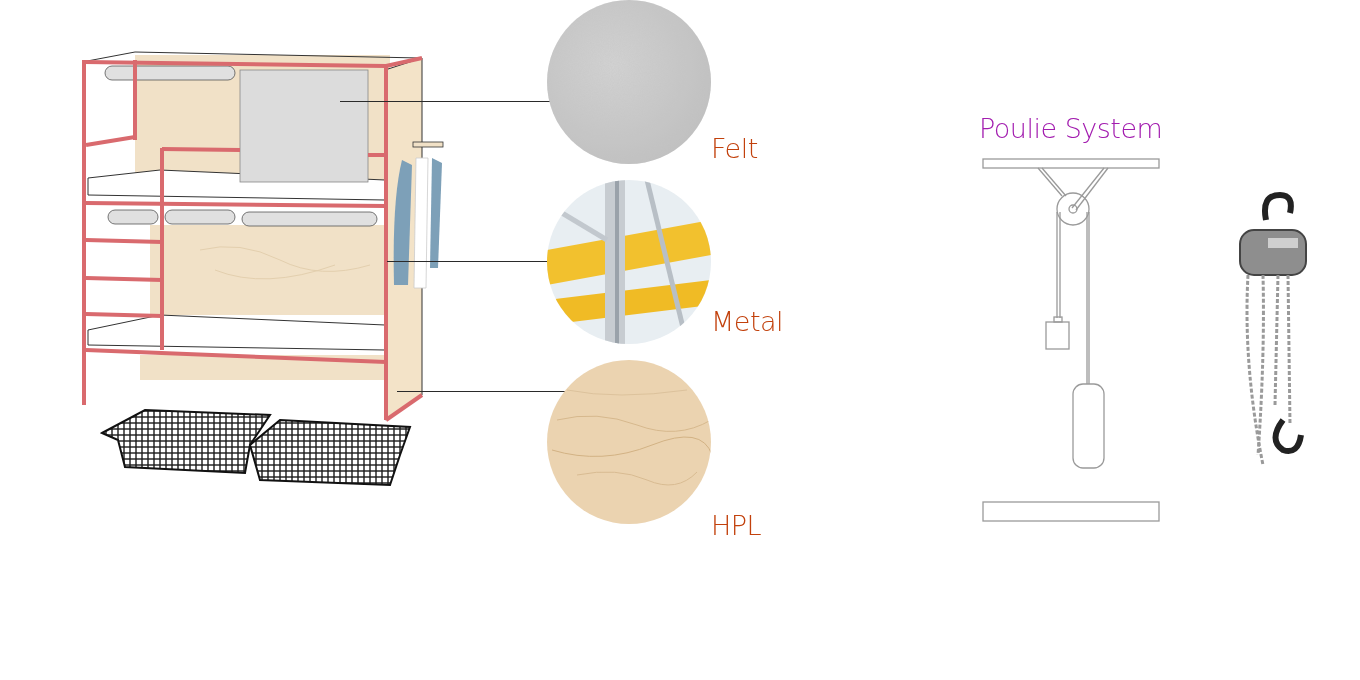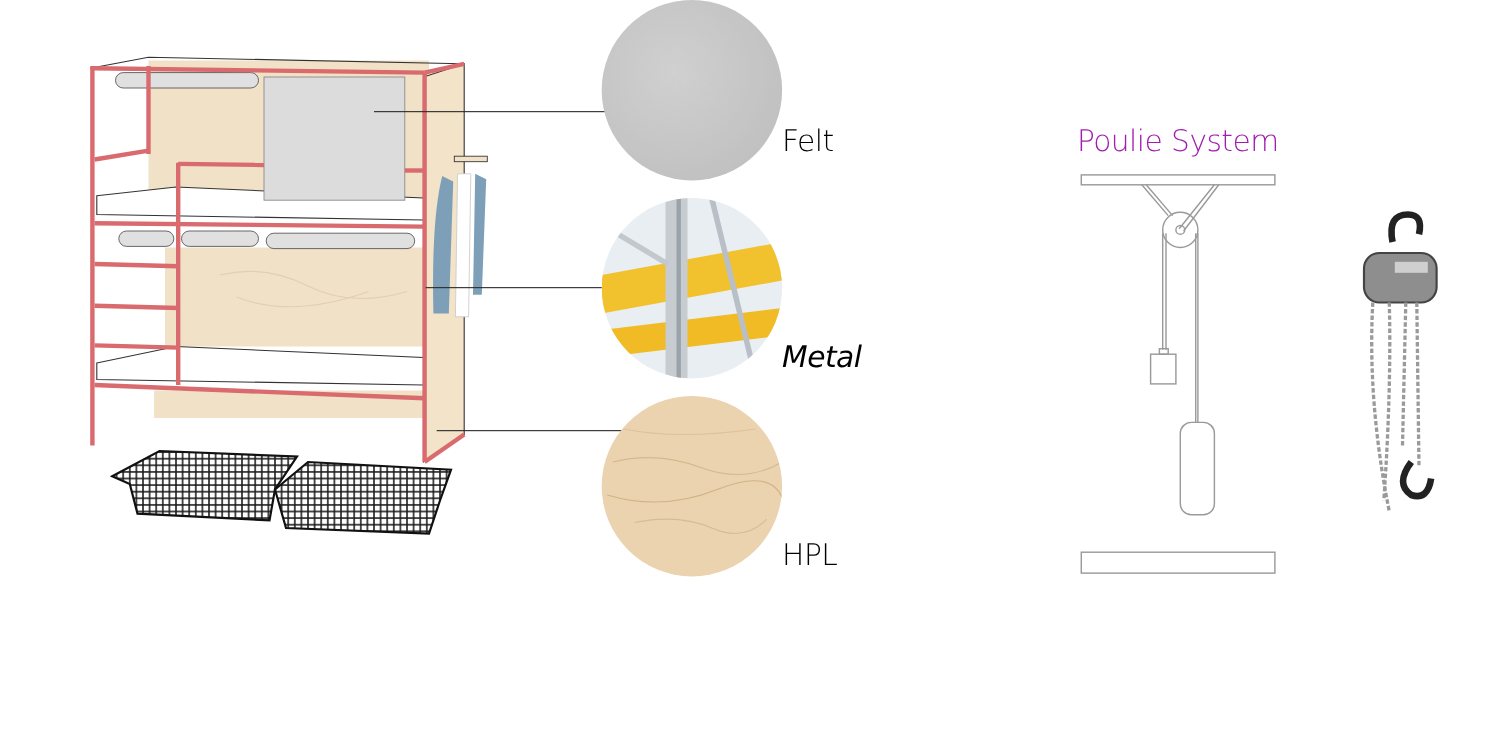--- a/index.html
+++ b/index.html
@@ -1,19 +1,19 @@
 <!DOCTYPE html>
 <html><head>
 <meta charset="utf-8">
 <style>
   html, body { margin:0; padding:0; }
   body { width:1360px; height:680px; background:#ffffff; position:relative; overflow:hidden;
          font-family:"Liberation Sans", sans-serif; }
   .abs { position:absolute; }
-  .label { position:absolute; font-family:"DejaVu Sans", sans-serif; font-weight:200; color:#000000; font-size:27px; letter-spacing:-0.5px; }
+  .label { position:absolute; font-family:"DejaVu Sans", sans-serif; font-weight:200; color:#c2410c; font-size:27px; letter-spacing:-0.5px;margin-top:20px; }
   .title { position:absolute; font-family:"DejaVu Sans", sans-serif; color:#a21caf; font-size:27px; font-weight:200; letter-spacing:-0.5px; }
   .swatch { position:absolute; border-radius:50%; overflow:hidden; }
   .leader { position:absolute; height:1px; background:#2a2a2a; }
 </style>
 </head>
 <body>
 
 <div class="abs" style="left:70px;top:40px;width:380px;height:460px;">
   <svg width="380" height="460" viewBox="70 40 380 460">
 
@@ -94,21 +94,21 @@
 <div class="swatch" style="left:547px;top:180px;width:164px;height:164px;background:#e8eef2;">
   <svg width="164" height="164">
     <polygon points="0,70 164,40 164,75 0,105" fill="#f2c12e"></polygon>
     <polygon points="0,120 164,100 164,125 0,145" fill="#f0bb25"></polygon>
     <rect x="58" y="0" width="20" height="164" fill="#c7ccd1"></rect>
     <rect x="68" y="0" width="4" height="164" fill="#9aa2aa"></rect>
     <line x1="100" y1="0" x2="140" y2="164" stroke="#b8bfc6" stroke-width="5"></line>
     <line x1="10" y1="30" x2="60" y2="60" stroke="#c2c8ce" stroke-width="5"></line>
   </svg>
 </div>
-<div class="label" style="left:711px;top:310px;font-style:italic;">Metal</div>
+<div class="label" style="left:711px;top:286px;">Metal</div>
 
 <div class="swatch" style="left:547px;top:360px;width:164px;height:164px;background:#ebd3b0;">
   <svg width="164" height="164">
     <path d="M10 60 q40 -10 80 5 t74 -5" stroke="#d6b88d" fill="none"></path>
     <path d="M5 90 q50 15 100 -5 t60 10" stroke="#d2b284" fill="none"></path>
     <path d="M30 115 q40 -8 70 5 t50 -8" stroke="#d8bb92" fill="none"></path>
     <path d="M20 30 q50 10 120 0" stroke="#dcc29c" fill="none"></path>
   </svg>
 </div>
 <div class="label" style="left:711px;top:490px;">HPL</div>

